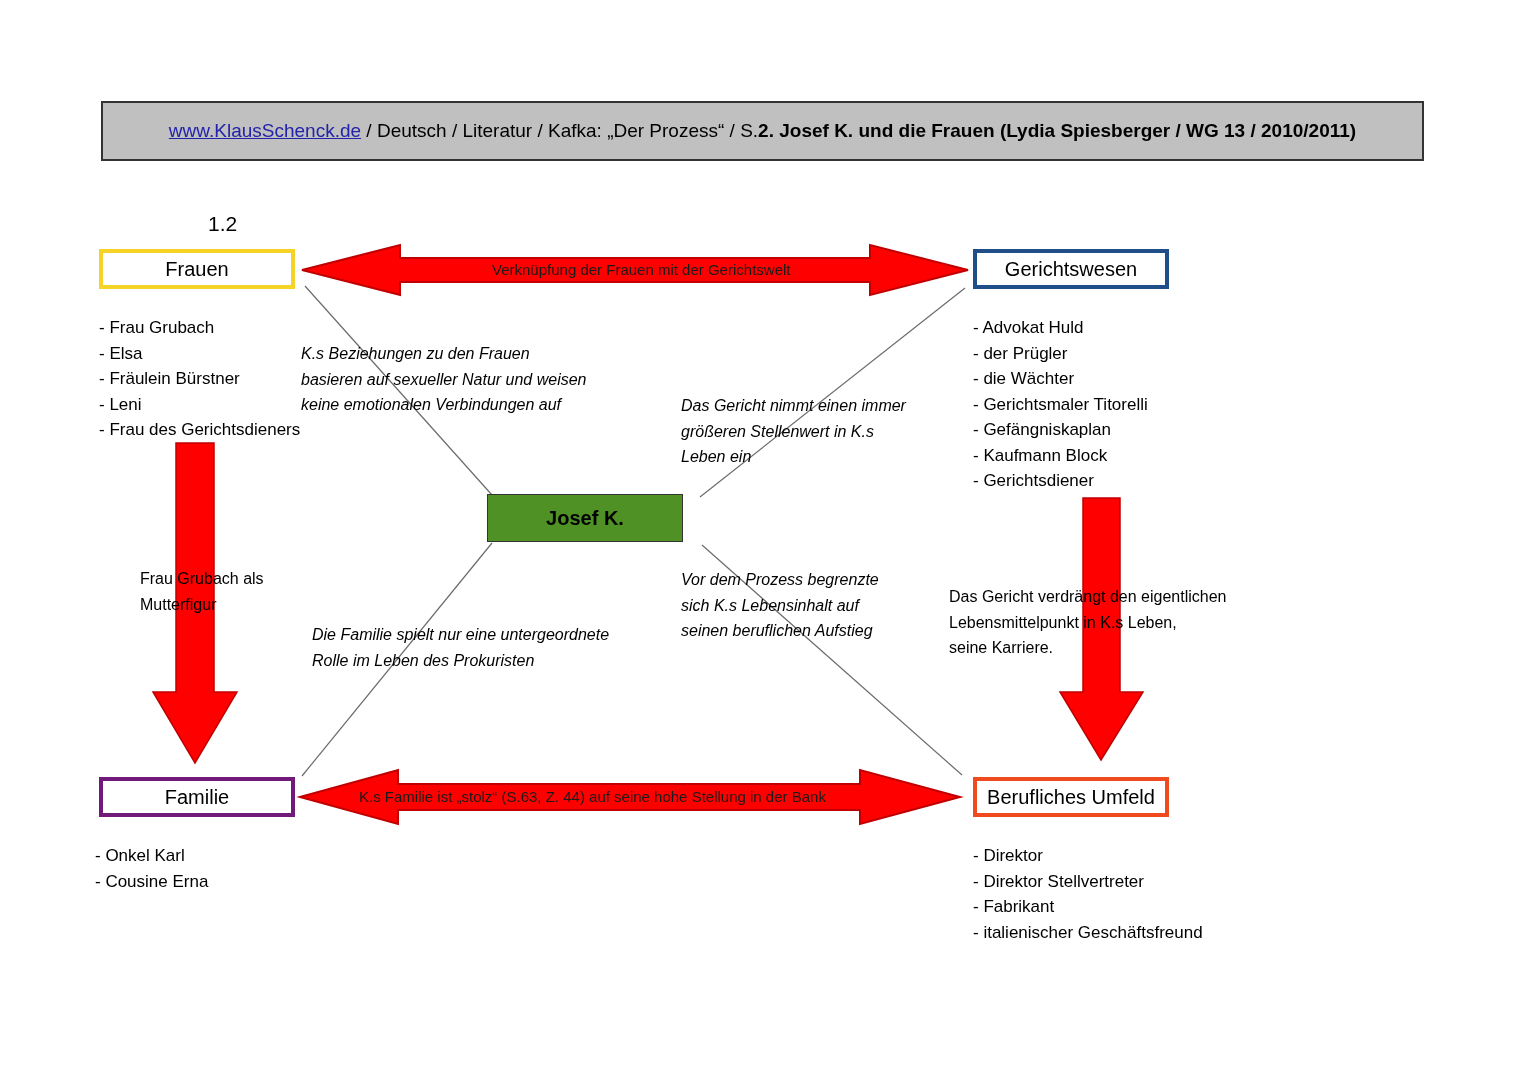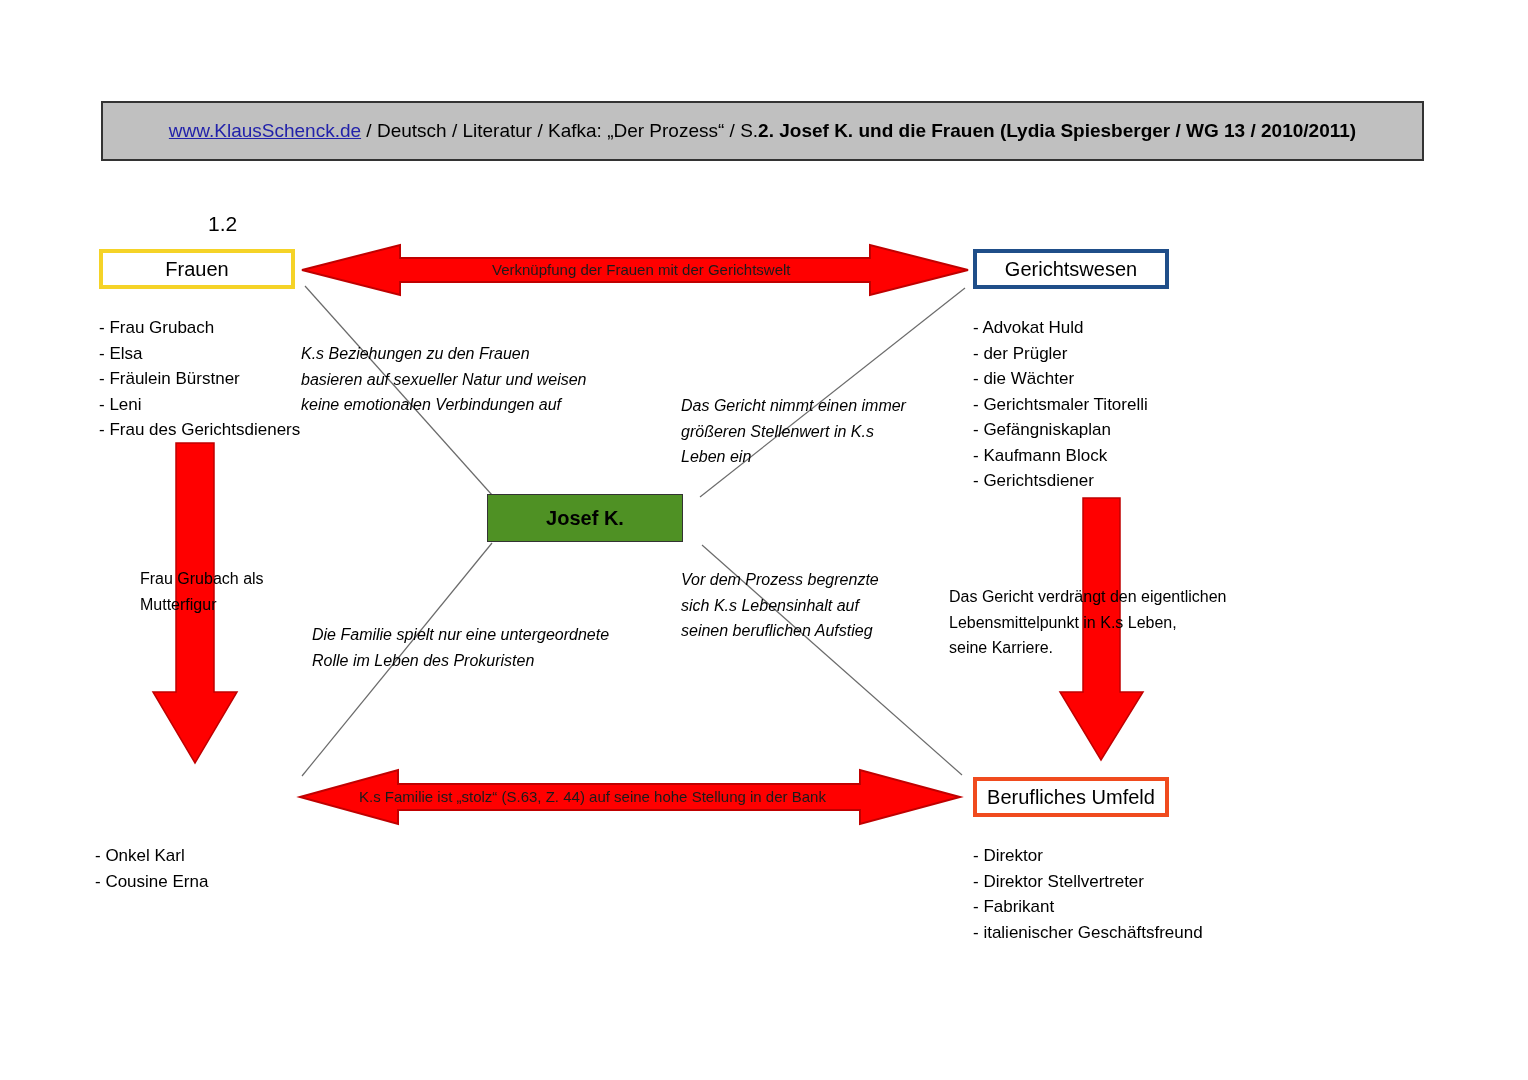--- a/index.html
+++ b/index.html
@@ -194,20 +194,23 @@
 
   <div id="caption-top" class="arrow-caption">Verknüpfung der Frauen mit der Gerichtswelt</div>
   <div id="caption-bottom" class="arrow-caption">K.s Familie ist „stolz“ (S.63, Z. 44) auf seine hohe Stellung in der Bank</div>
 
   <div id="box-gerichtswesen" class="cat-box">
     <span>Gerichtswesen</span>
   </div>
   <div id="box-frauen" class="cat-box">
     <span>Frauen</span>
   </div>
+  <div id="box-familie" class="cat-box">
+    <span>Familie</span>
+  </div>
   <div id="box-beruf" class="cat-box">
     <span>Berufliches Umfeld</span>
   </div>
   <div id="box-josef" class="cat-box">
     <span>Josef K.</span>
   </div>
 
   <div id="list-frauen" class="member-list">
     <div>- Frau Grubach</div>
     <div>- Elsa</div>

